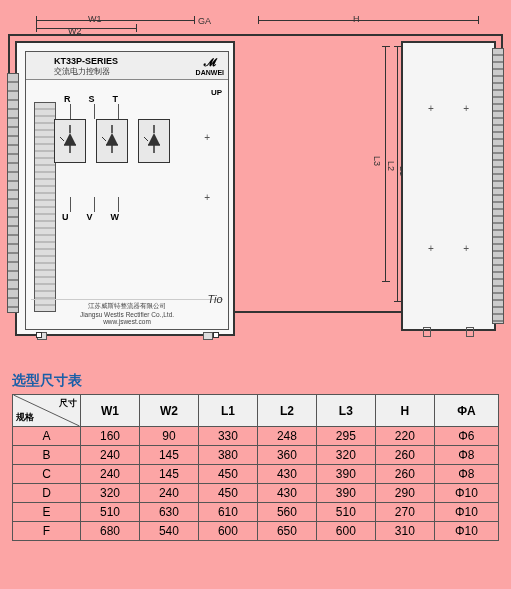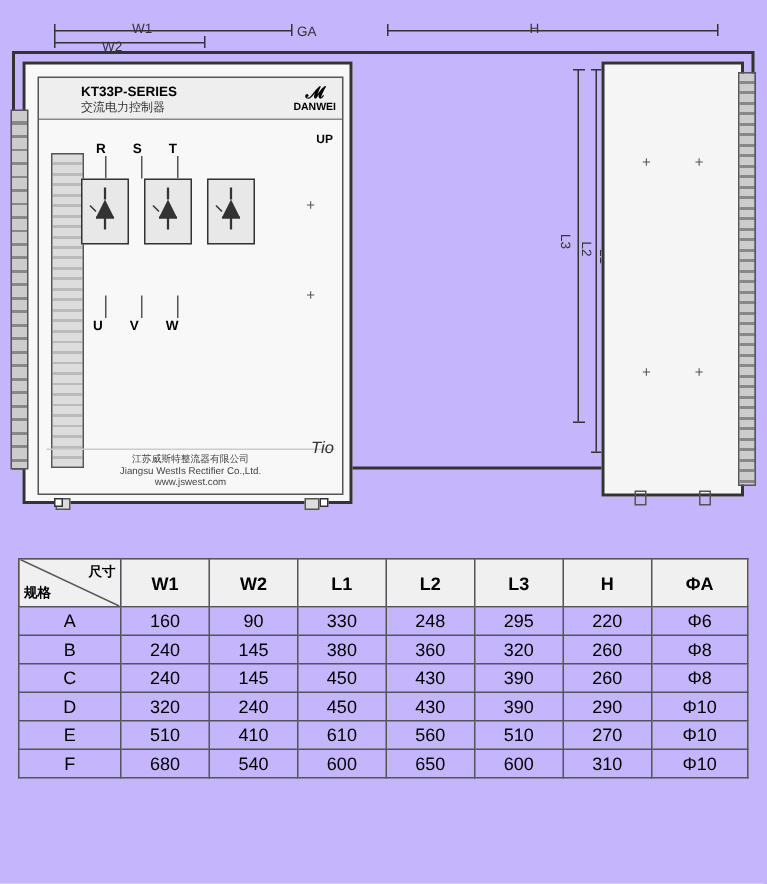--- a/index.html
+++ b/index.html
@@ -9,21 +9,21 @@
       background: #fff;
       font-family: Arial, sans-serif;
       font-size: 12px;
       overflow: hidden;
       position: relative;
     }
 
     .main-container {
       width: 511px;
       height: 589px;
-      background: #c4b5fd;
+      background: #fca5a5;
       padding: 8px;
     }
 
     
     .device-front {
       position: absolute;
       left: 5px;
       top: 5px;
       width: 220px;
       height: 295px;
@@ -290,20 +290,21 @@
       <div class="tio-label" style="position:absolute;bottom:6px;left:205px;font-size:11px;font-style:italic;color:#333;">Tio</div>
 
     </div>
 
     <div style="position:absolute;top:316px;left:28px;width:6px;height:6px;border:1px solid #333;background:#fff;"></div>
     <div style="position:absolute;top:316px;left:205px;width:6px;height:6px;border:1px solid #333;background:#fff;"></div>
 
   </div>
 
   <div class="table-section">
+    <div class="table-title">选型尺寸表</div>
     <table class="spec-table">
       <thead>
         <tr>
           <th class="diagonal-cell" style="position:relative;width:68px;height:32px;padding:0;">
             <svg style="position:absolute;top:0;left:0;width:100%;height:100%;" viewBox="0 0 68 32">
               <line x1="0" y1="0" x2="68" y2="32" stroke="#555" stroke-width="1"></line>
             </svg>
             <span style="position:absolute;top:2px;right:3px;font-size:9px;">尺寸</span>
             <span style="position:absolute;bottom:2px;left:3px;font-size:9px;">规格</span>
           </th>
@@ -353,21 +354,21 @@
       <td>240</td>
       <td>450</td>
       <td>430</td>
       <td>390</td>
       <td>290</td>
       <td>Φ10</td>
     </tr>
           <tr>
       <td>E</td>
       <td>510</td>
-      <td>410</td>
+      <td>630</td>
       <td>610</td>
       <td>560</td>
       <td>510</td>
       <td>270</td>
       <td>Φ10</td>
     </tr>
           <tr>
       <td>F</td>
       <td>680</td>
       <td>540</td>

